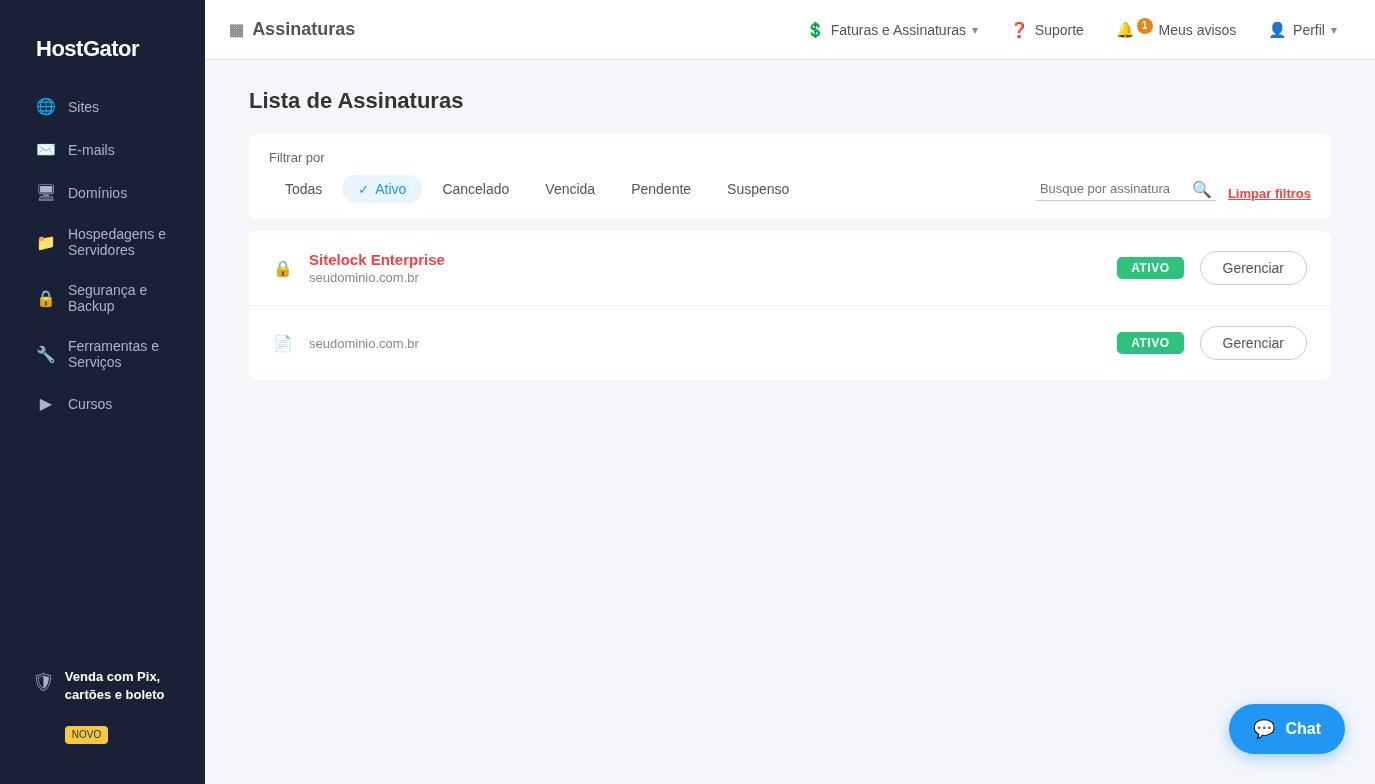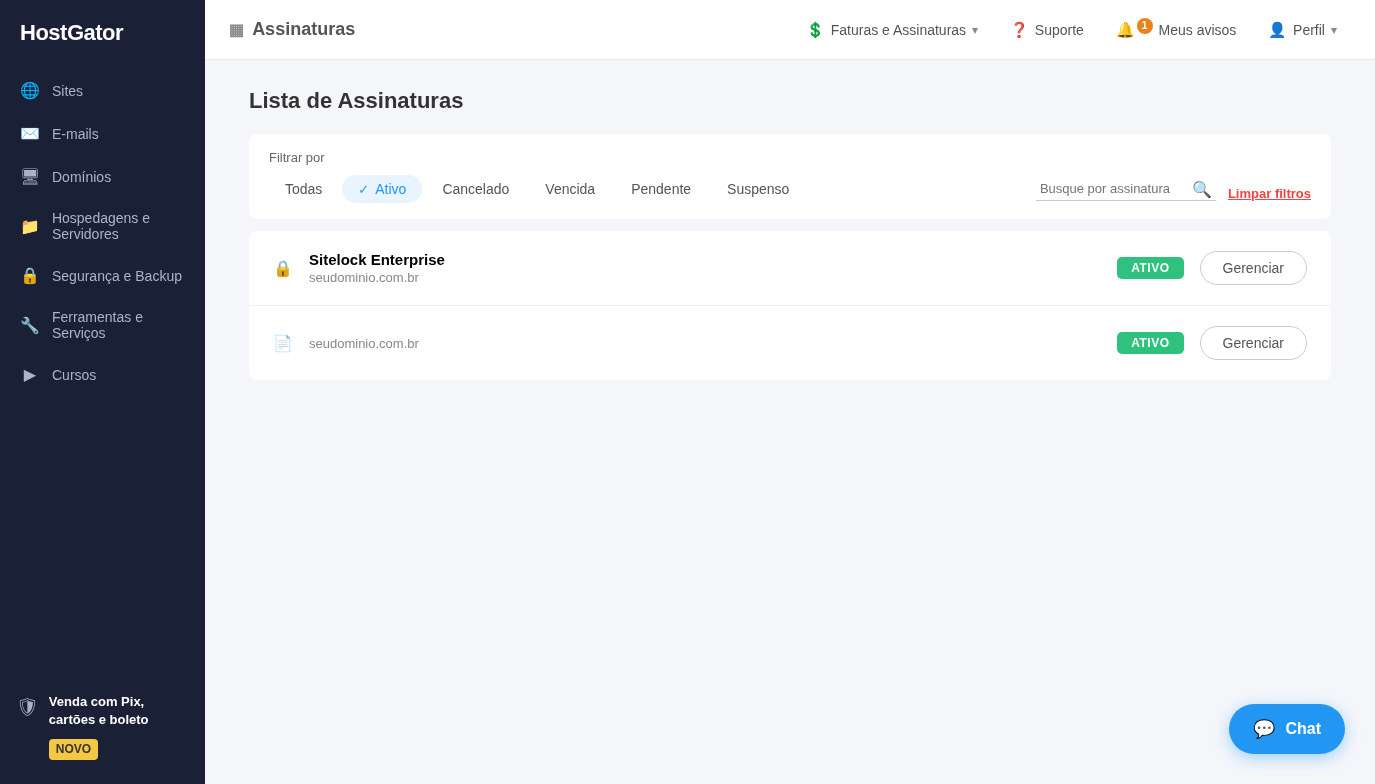--- a/index.html
+++ b/index.html
@@ -6,21 +6,21 @@
     body { font-family: -apple-system, BlinkMacSystemFont, 'Segoe UI', sans-serif; display: flex; height: 784px; width: 1375px; overflow: hidden; background: #f0f0f0; }
 
     
     .sidebar {
       width: 205px;
       min-width: 205px;
       background: #1a2035;
       color: #fff;
       display: flex;
       flex-direction: column;
-      padding: 0;
+      padding: 16px;
       height: 100%;
     }
     .sidebar-logo {
       padding: 20px 20px 24px 20px;
       font-size: 22px;
       font-weight: 800;
       color: #fff;
       letter-spacing: -0.5px;
     }
     .sidebar-nav { flex: 1; padding: 0 8px; }
@@ -37,26 +37,26 @@
       margin-bottom: 2px;
       transition: background 0.15s;
     }
     .sidebar-item .icon { font-size: 16px; width: 20px; text-align: center; }
     .sidebar-promo {
       padding: 16px 16px 24px 16px;
       color: #aab4c8;
       font-size: 13px;
       line-height: 1.4;
     }
-    .sidebar-promo-title { color: #fff; font-weight: 600; font-size: 13px; margin-bottom: 6px; }
+    .sidebar-promo-title { color: #fff; font-weight: 600; font-size: 13px; margin-bottom: 18px; }
     .badge-novo {
       background: #f5c842;
       color: #333;
-      font-size: 12px;
-      font-weight: 700;
+      font-size: 10px;
+      font-weight: 400;
       padding: 2px 7px;
       border-radius: 4px;
       display: inline-block;
       margin-top: 4px;
     }
 
     
     .main {
       flex: 1;
       display: flex;
@@ -216,21 +216,21 @@
     .sub-row {
       display: flex;
       align-items: center;
       padding: 20px 24px;
       border-bottom: 1px solid #f0f0f0;
       gap: 16px;
     }
     .sub-row:last-child { border-bottom: none; }
     .sub-icon { color: #888; font-size: 16px; width: 20px; }
     .sub-info { flex: 1; }
-    .sub-name { font-size: 15px; font-weight: 600; color: #000000; margin-bottom: 2px; }
+    .sub-name { font-size: 15px; font-weight: 600; color: #ef4444; margin-bottom: 2px; }
     .sub-domain { font-size: 13px; color: #888; }
     .status-badge-ativo {
       background: #2ec27e;
       color: #fff;
       font-size: 12px;
       font-weight: 700;
       padding: 4px 14px;
       border-radius: 5px;
       letter-spacing: 0.5px;
     }

